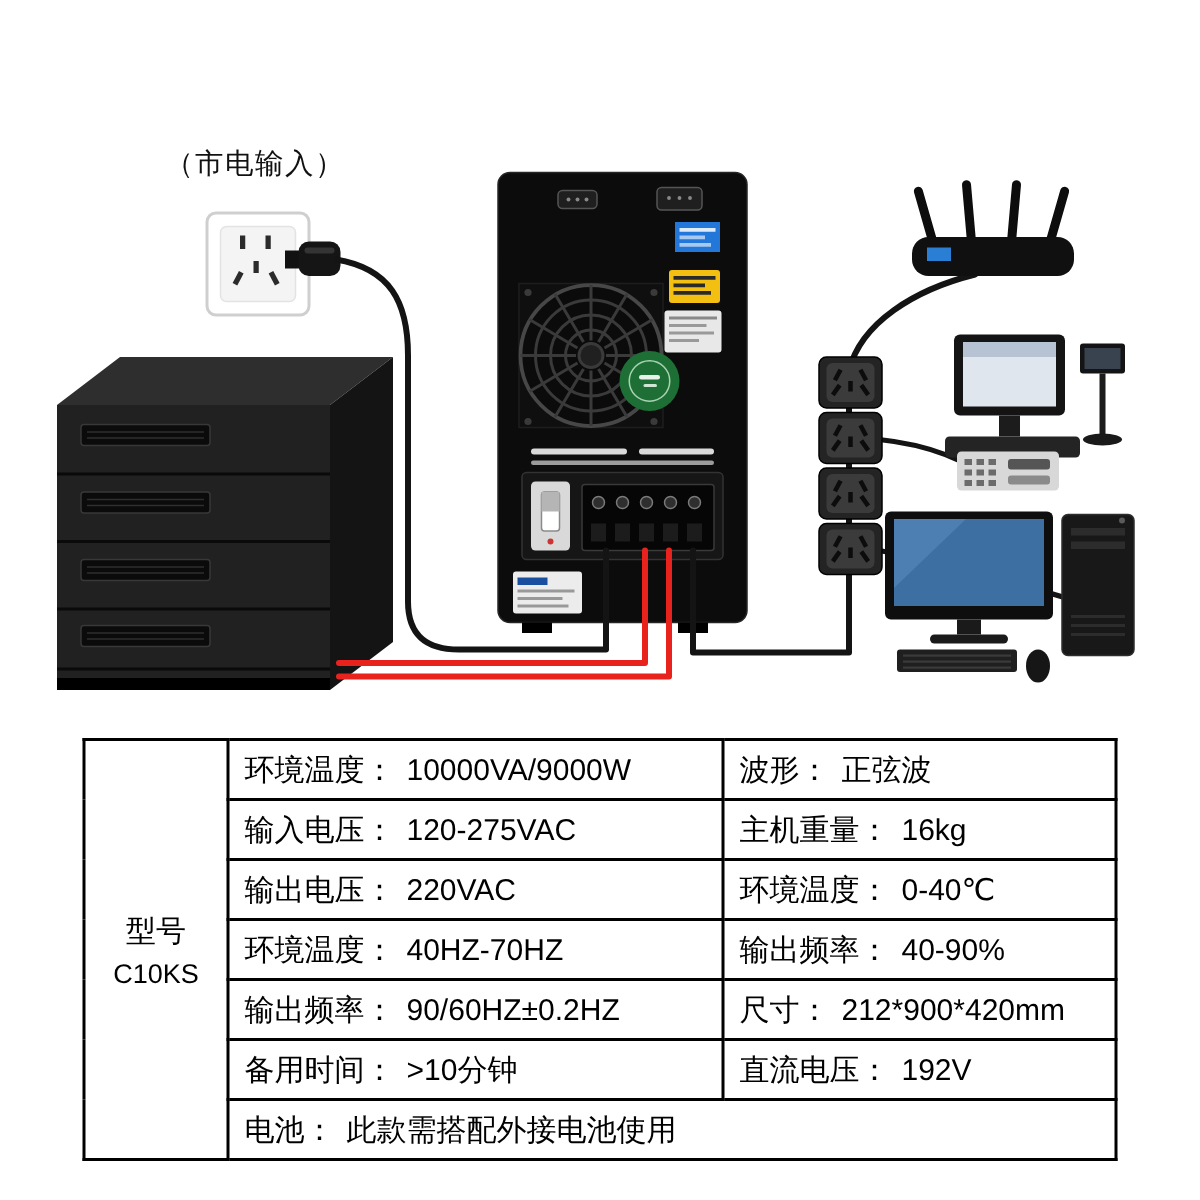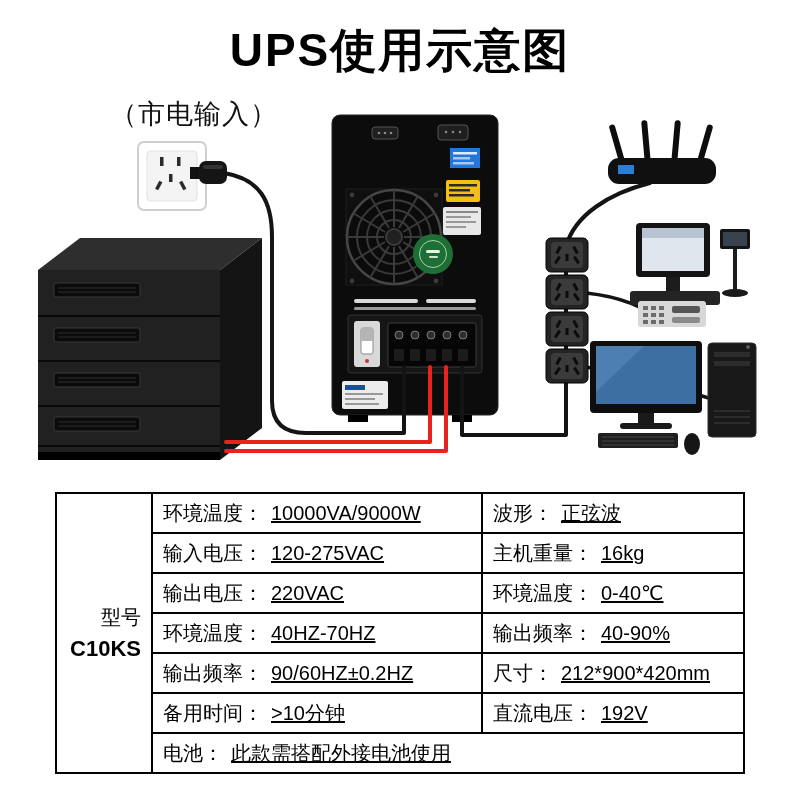--- a/index.html
+++ b/index.html
@@ -3,41 +3,40 @@
 <meta charset="utf-8">
 <style>
   * { margin:0; padding:0; box-sizing:border-box; }
   html,body { width:800px; height:800px; background:#ffffff;
     font-family:"Liberation Sans","DejaVu Sans",sans-serif; }
   .page { position:relative; width:800px; height:800px; overflow:hidden; background:#fff; }
 
   .title { position:absolute; top:20px; left:0; width:100%; text-align:center;
     font-size:46px; font-weight:900; color:#000; letter-spacing:2px; }
 
-  .mains-label { position:absolute; top:96px; left:110px; font-size:27px; color:#111;
+  .mains-label { position:absolute; top:96px; left:110px; font-size:19px; color:#111;
     letter-spacing:1px; z-index:2; }
 
   .diagram { position:absolute; top:95px; left:0; width:800px; height:395px; }
 
   .spec { position:absolute; top:492px; left:55px; width:690px; }
   .spec table { border-collapse:collapse; width:100%; table-layout:fixed; }
   .spec td { border:2px solid #000; font-size:20px; color:#000; height:40px;
     padding:0 10px; white-space:nowrap; overflow:hidden; }
-  .model-cell { width:96px; text-align:right; font-size:21px; }
-  .model-no { font-weight:bold; margin-top:5px; font-size:22px; }
+  .model-cell { width:96px; text-align:center; font-size:21px; }
+  .model-no { font-weight:normal; margin-top:5px; font-size:18px; }
   .c-left { width:330px; }
   .c-right { width:262px;margin-top:28px; }
-  .val { margin-left:8px;text-decoration:underline; }
+  .val { margin-left:8px; }
 </style>
 </head>
 <body>
 
 <div class="page">
 
-  <div class="title">UPS使用示意图</div>
 
   <div class="mains-label">（市电输入）</div>
 
   <svg class="diagram" viewBox="0 0 800 395" width="800" height="395" xmlns="http://www.w3.org/2000/svg">
 
     <defs>
       <g id="fivehole">
         <rect x="546" y="143" width="42" height="34" rx="5" fill="#242424" stroke="#000"></rect>
         <rect x="551" y="147" width="32" height="26" rx="4" fill="#3b3b3b"></rect>
         <g fill="#0c0c0c">

